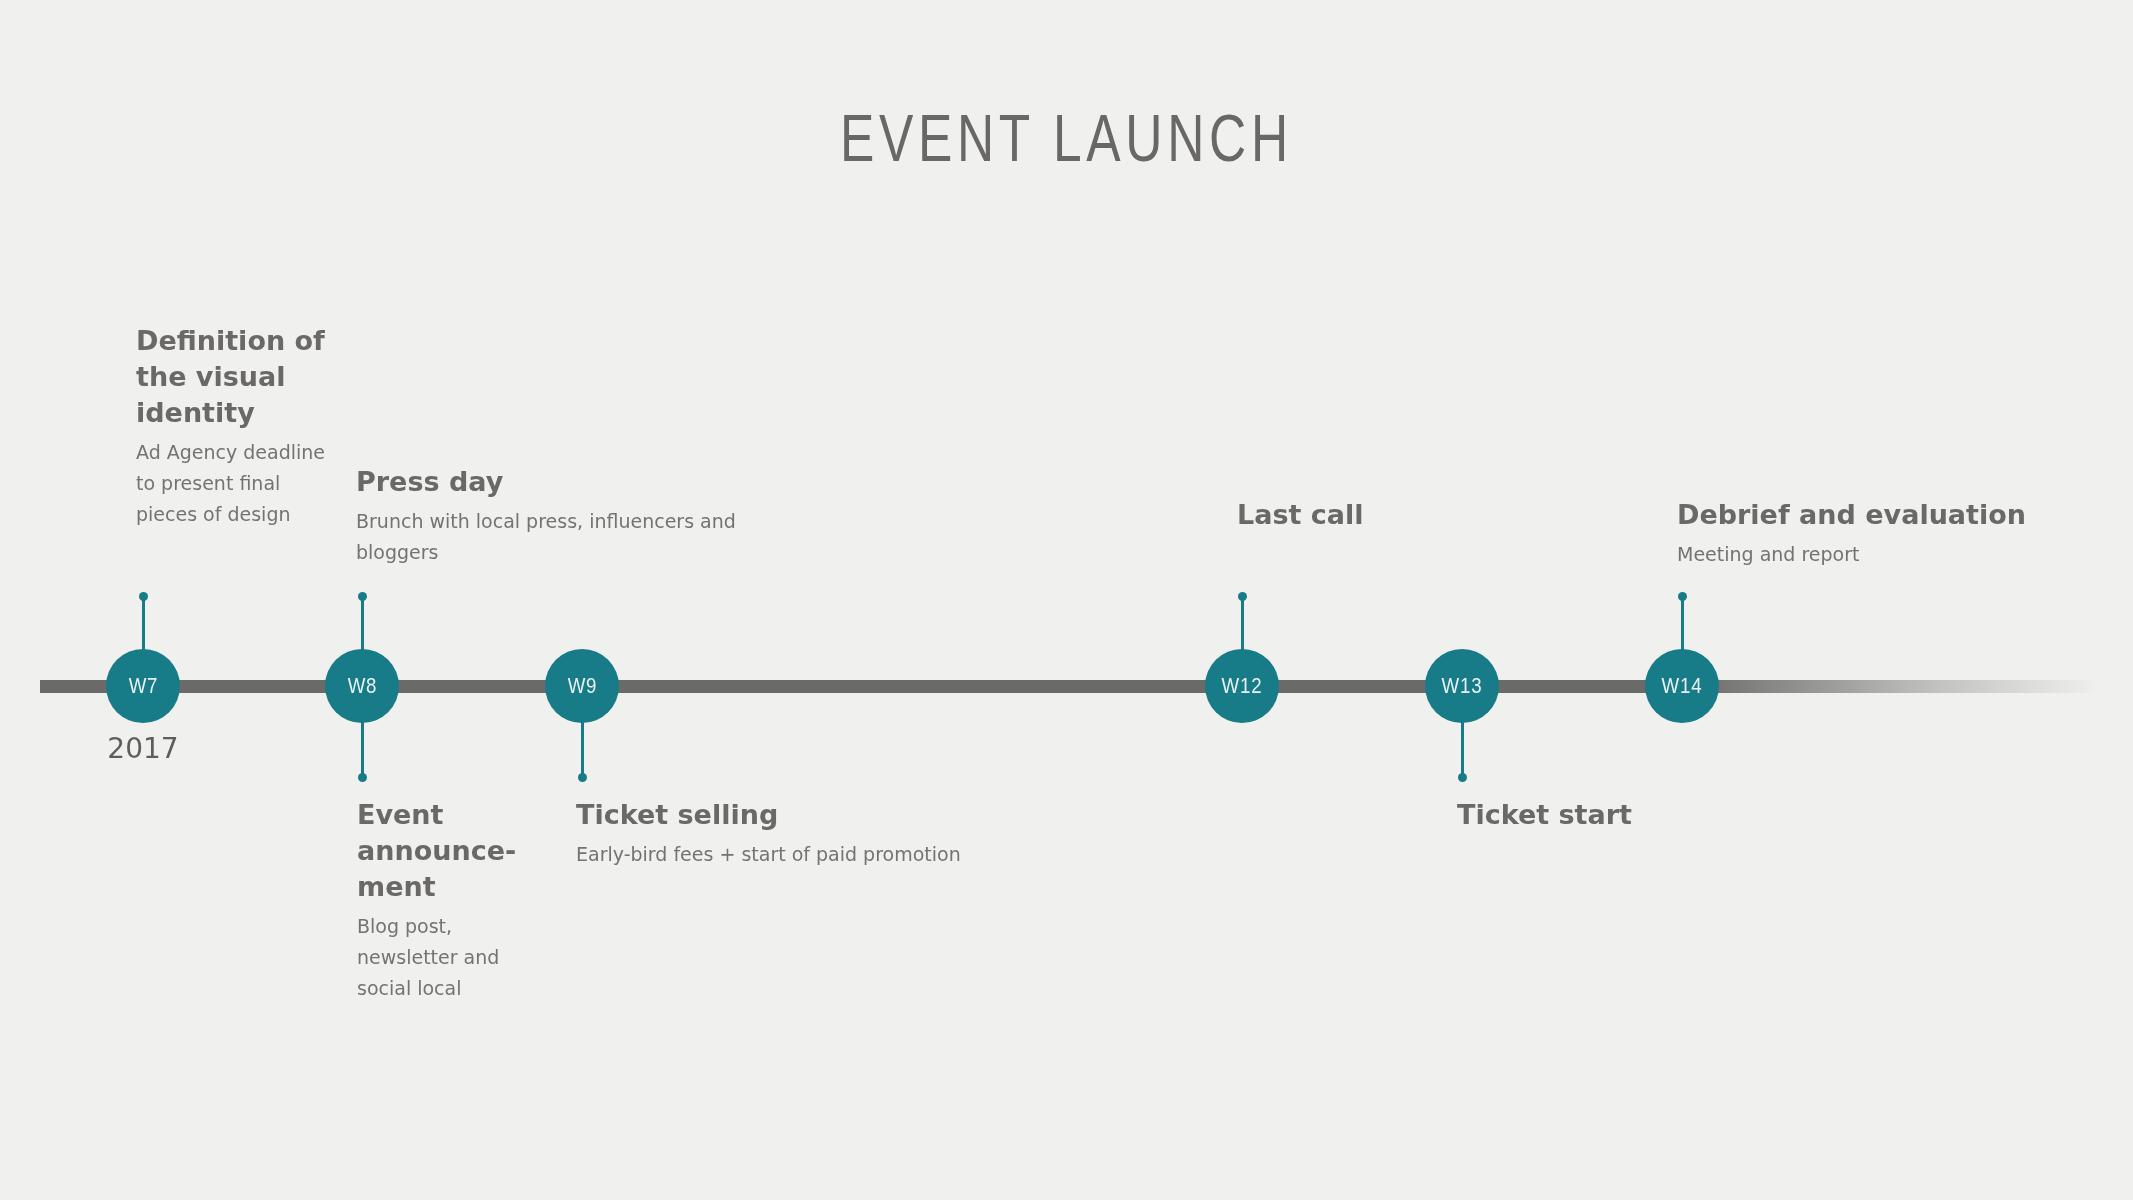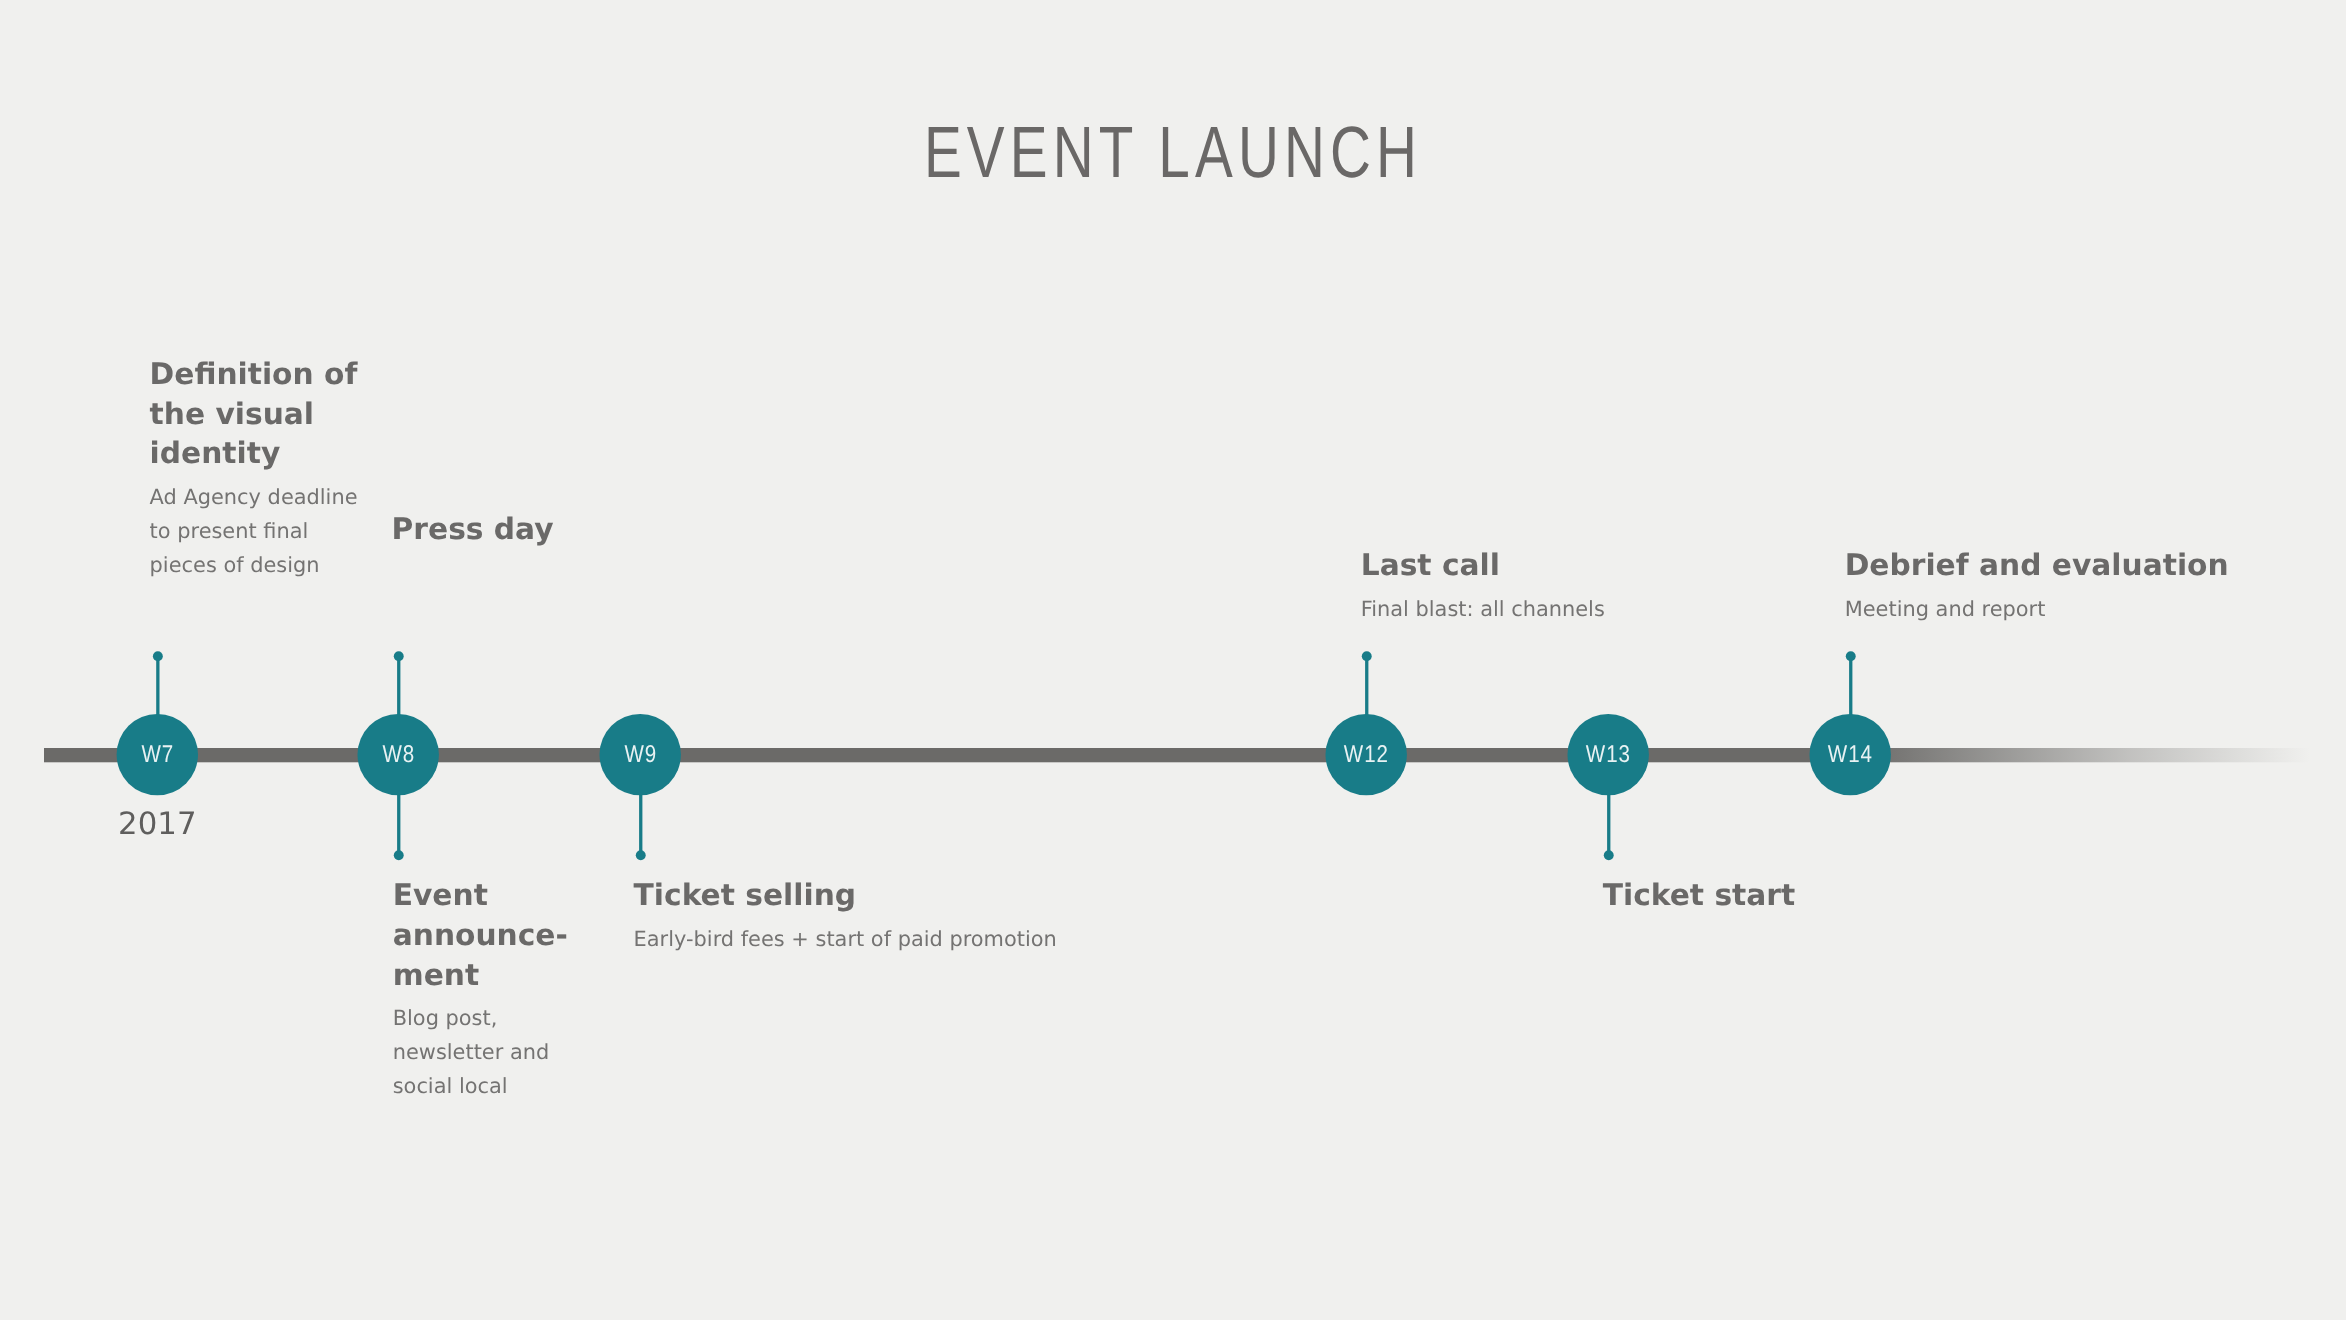--- a/index.html
+++ b/index.html
@@ -62,24 +62,24 @@
   </div>
 
 <div class="year">2017</div>
 
 <div class="event" style="left:136px; top:323px; width:200px;">
   <h3>Definition of the visual identity</h3>
   <p>Ad Agency deadline to present final pieces of design</p>
 </div>
 <div class="event" style="left:356px; top:464px; width:440px;">
   <h3>Press day</h3>
+  <p>Brunch with local press, influencers and bloggers</p>
 </div>
 <div class="event" style="left:1237px; top:497px; width:400px;">
   <h3>Last call</h3>
-  <p>Final blast: all channels</p>
 </div>
 <div class="event" style="left:1677px; top:497px; width:420px;">
   <h3>Debrief and evaluation</h3>
   <p>Meeting and report</p>
 </div>
 
 <div class="event" style="left:357px; top:797px; width:180px;">
   <h3>Event announce-ment</h3>
   <p>Blog post, newsletter and social local</p>
 </div>

